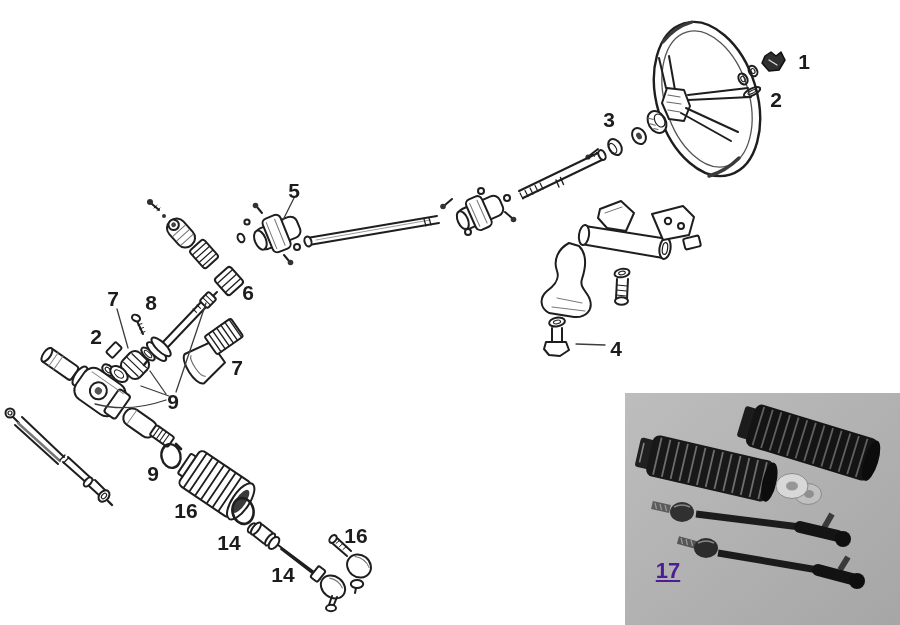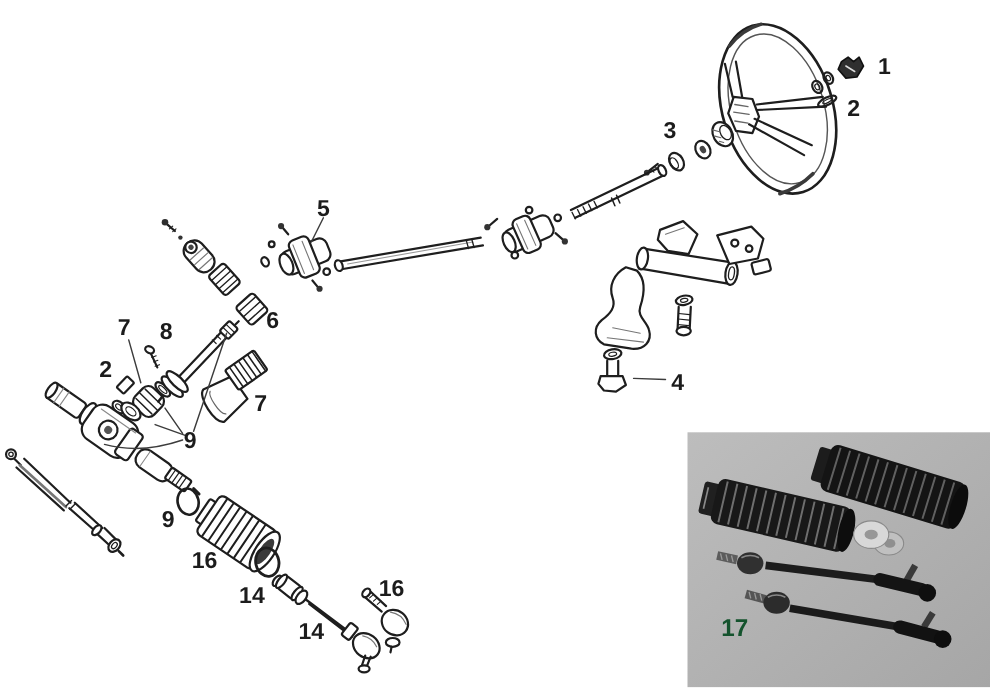--- a/index.html
+++ b/index.html
@@ -6,21 +6,21 @@
   .stage{
     position:relative;width:900px;height:625px;background:#ffffff;overflow:hidden;
     font-family:"Liberation Sans",sans-serif;
   }
   .stage svg{position:absolute;left:0;top:0;}
   .callout{
     position:absolute;transform:translate(-50%,-50%);
     font-weight:700;font-size:21px;color:#1c1c1c;line-height:1;
     user-select:none;white-space:nowrap;
   }
-  .callout.on-photo{font-size:22px;color:#14532d;}
+  .callout.on-photo{font-size:22px;color:#4c1d95;text-decoration:underline;}
 </style>
 </head>
 <body>
 
 <div class="stage">
 
 <svg width="900" height="625" viewBox="0 0 900 625">
   <defs>
     <linearGradient id="pbg" x1="0" y1="0" x2="1" y2="1">
       <stop offset="0" stop-color="#bdbdbd"></stop>

